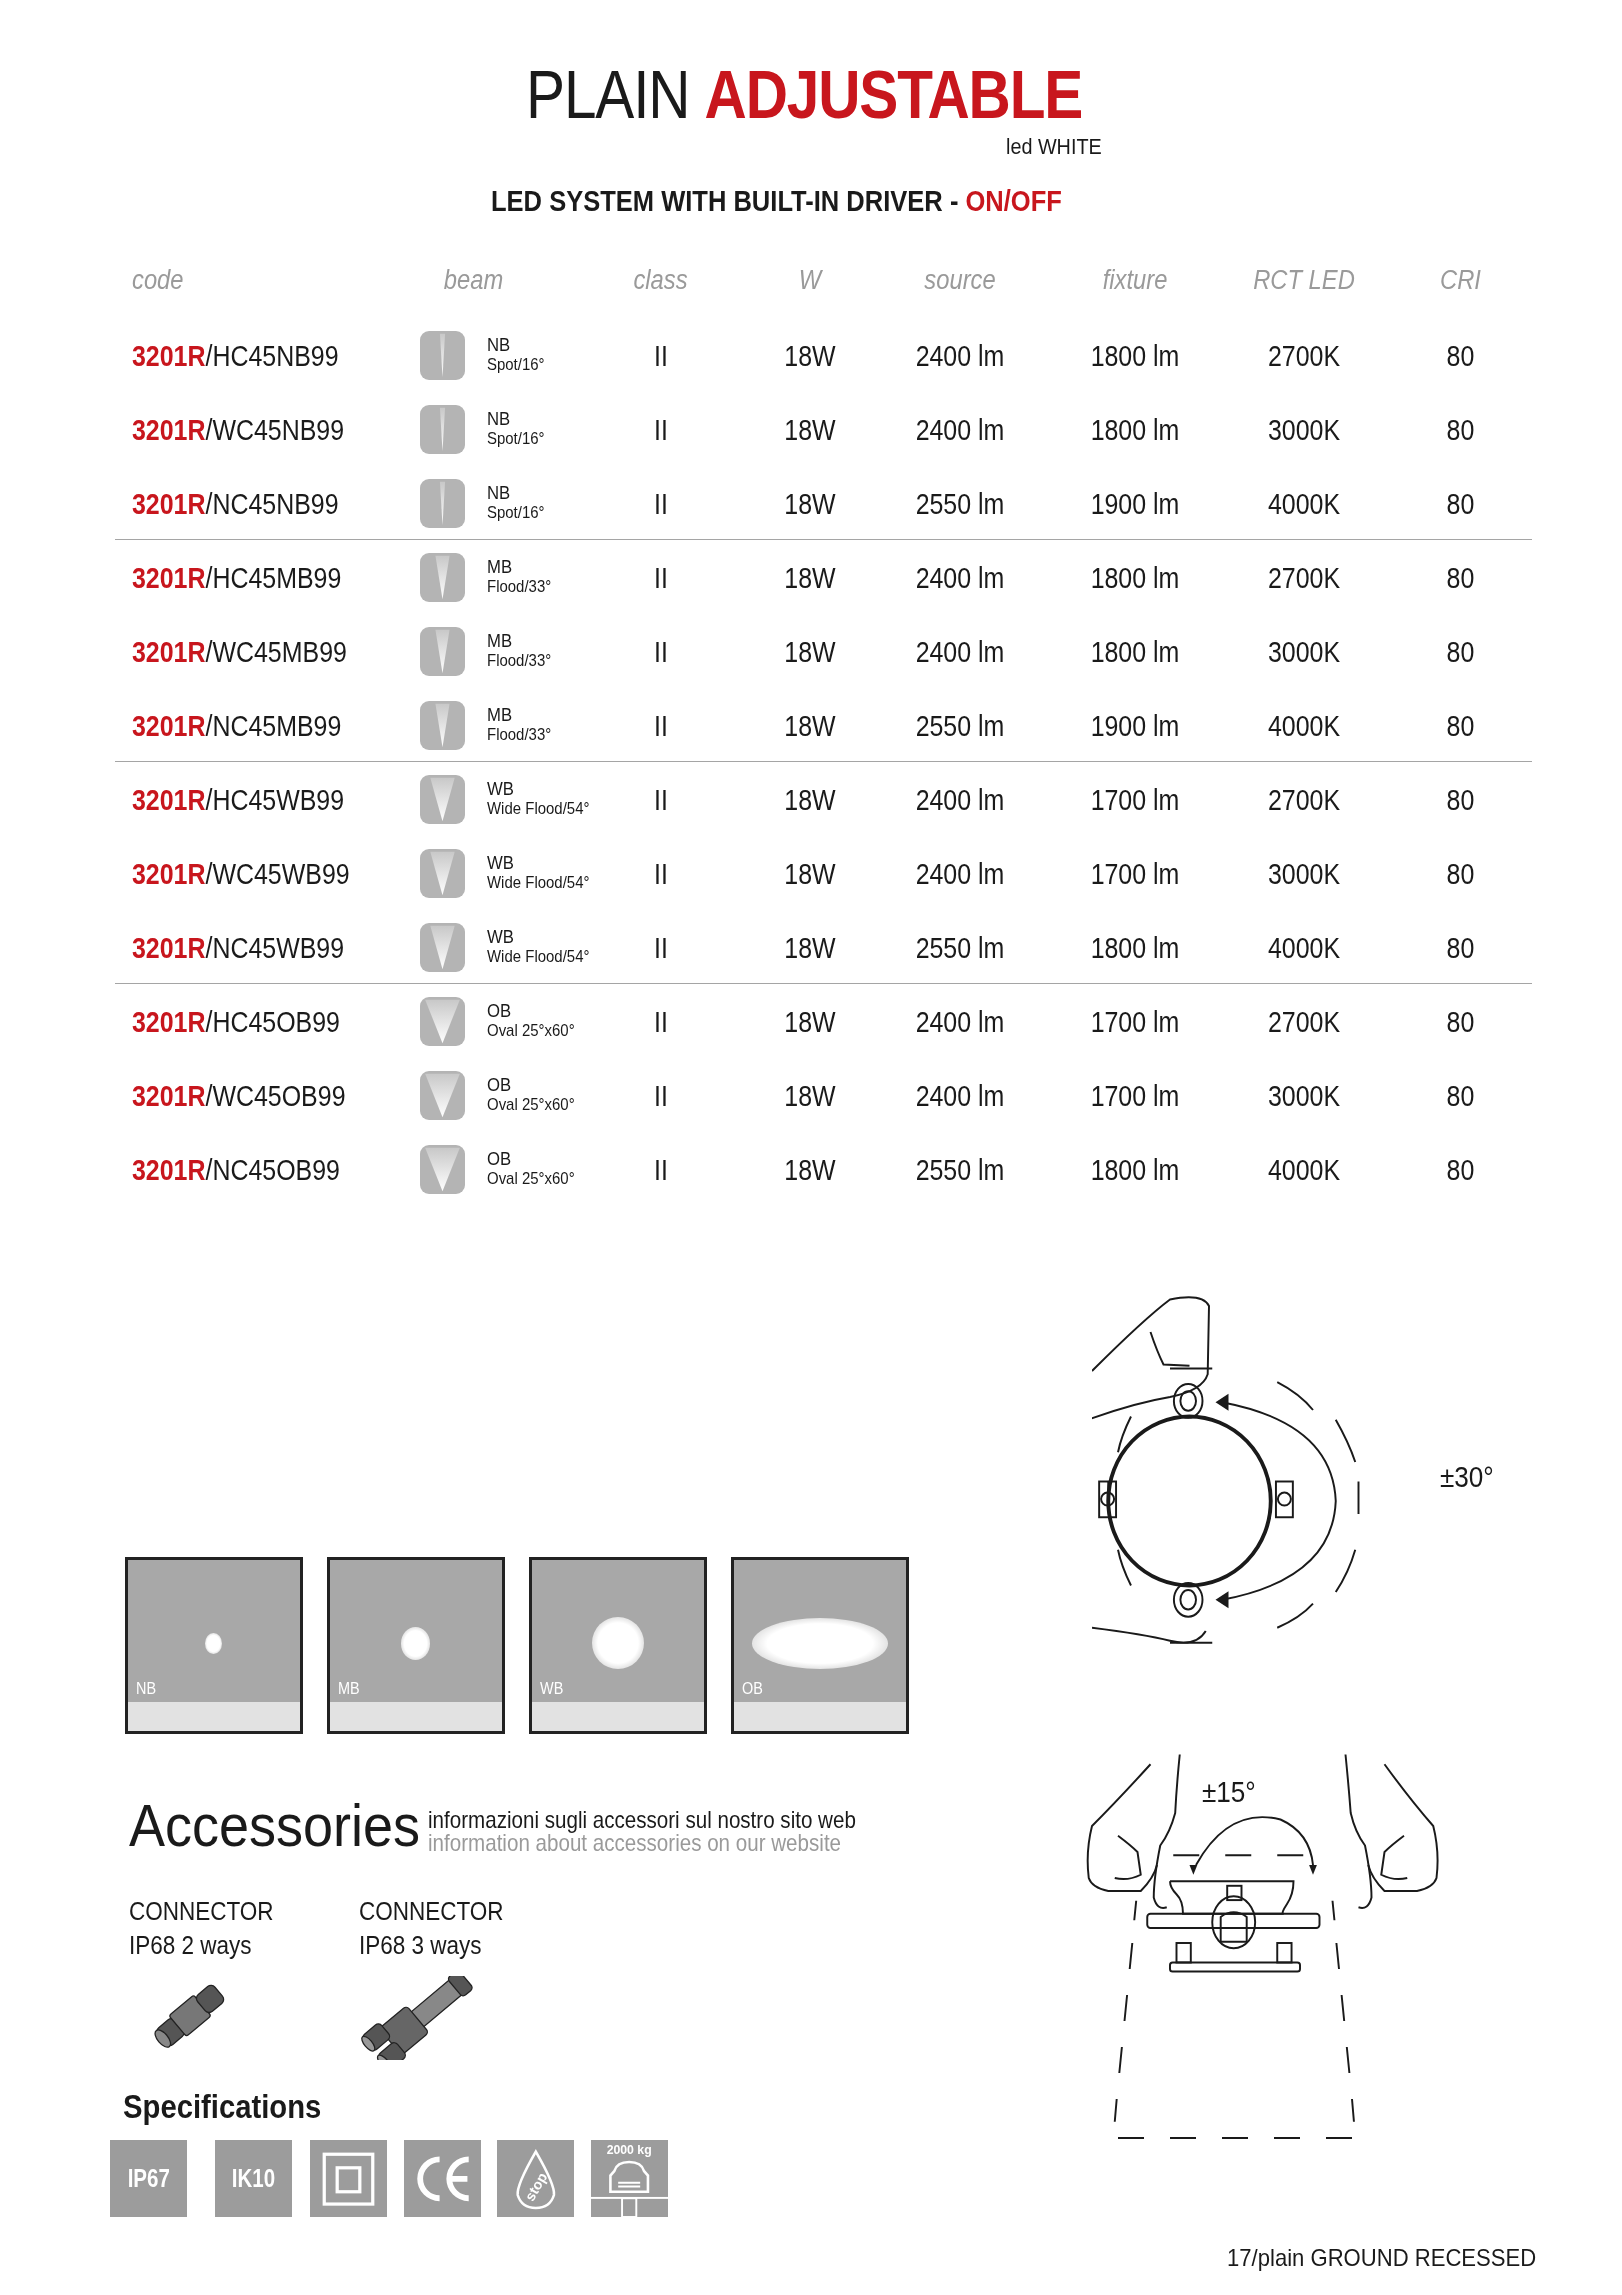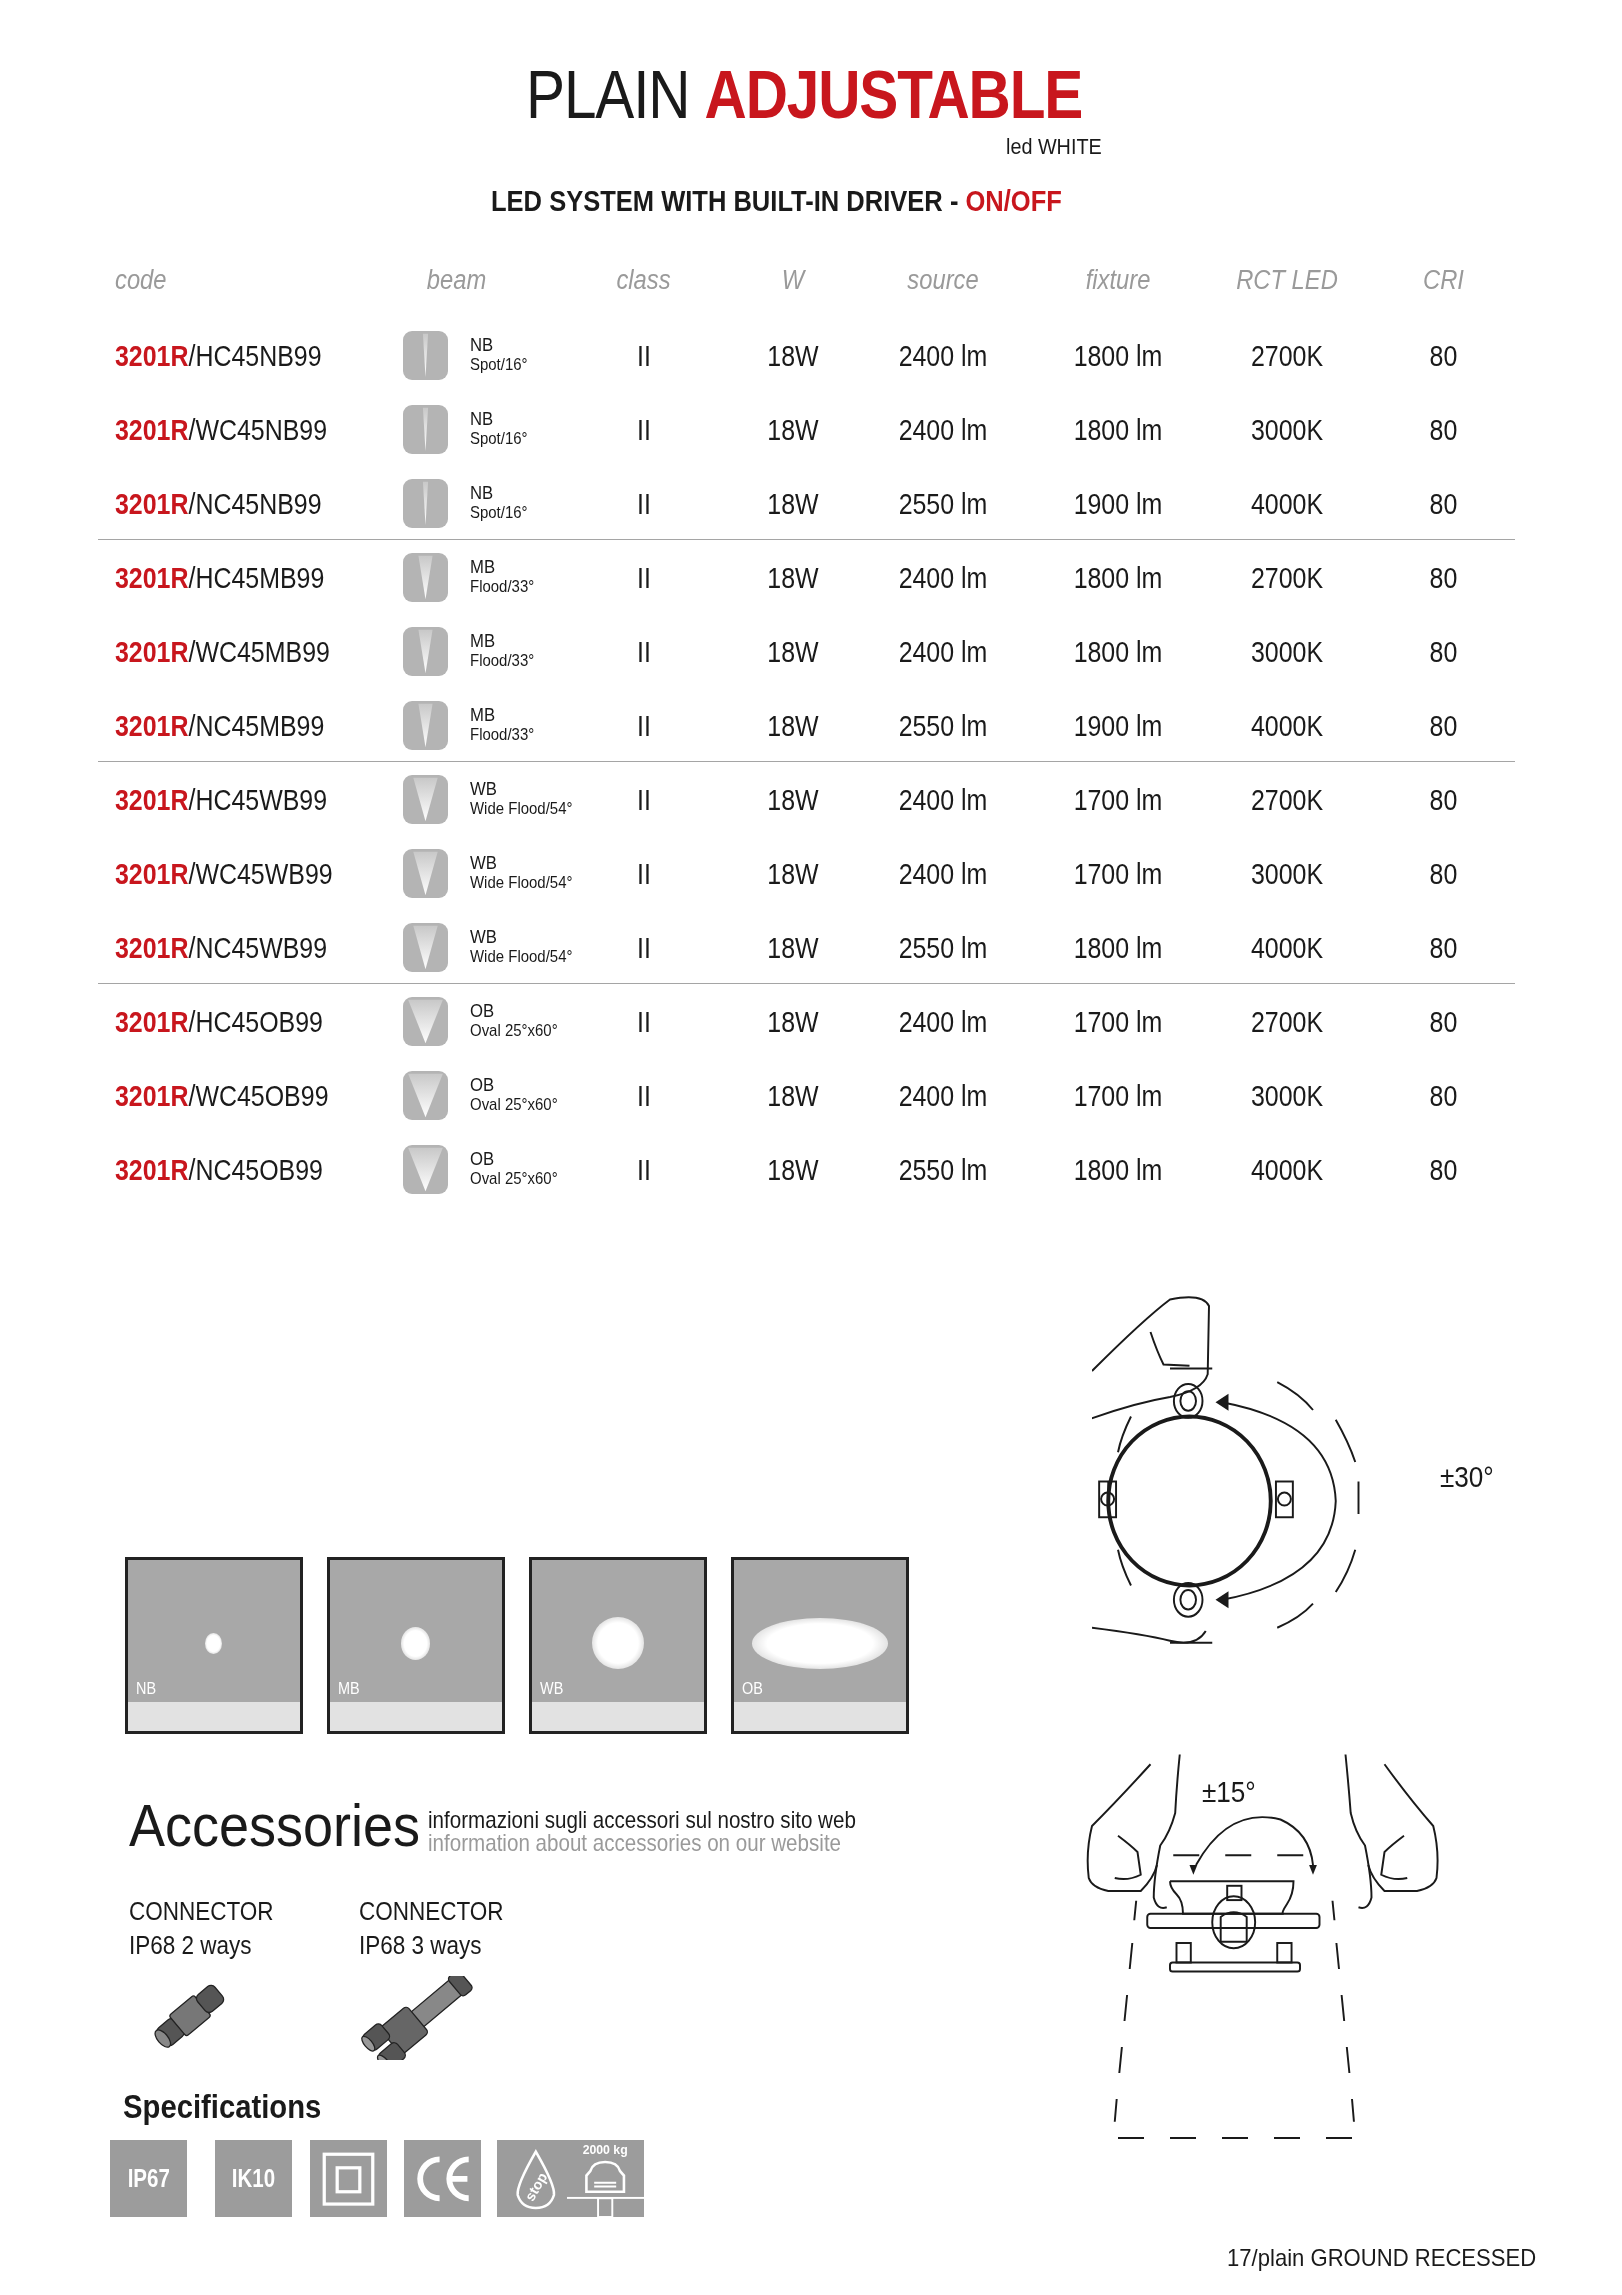--- a/index.html
+++ b/index.html
@@ -6,21 +6,21 @@
   html, body { width: 1623px; height: 2295px; background: #ffffff; }
   body { position: relative; font-family: "Liberation Sans", "DejaVu Sans", sans-serif; color: #1a1a1a; overflow: hidden; }
 
   .title { position: absolute; left: 526px; top: 60px; font-size: 68px; line-height: 1; letter-spacing: -1.3px; white-space: nowrap; transform: scaleX(0.86); transform-origin: left top; }
   .title .t-light { font-weight: 300; color: #1a1a1a; }
   .title .t-bold { font-weight: 700; color: #c8161d; }
   .subtitle-small { position: absolute; left: 1006px; top: 134px; font-size: 22px; color: #1a1a1a; transform: scaleX(0.9); transform-origin: left top; }
   .system-line { position: absolute; left: 491px; top: 185px; font-size: 29px; font-weight: 700; color: #1a1a1a; white-space: nowrap; transform: scaleX(0.88); transform-origin: left top; }
   .system-line .accent { color: #c8161d; }
 
-  .table { position: absolute; left: 98px; top: 260px; width: 1417px; }
+  .table { position: absolute; left: 115px; top: 260px; width: 1417px; }
   .thead { position: relative; height: 58px; }
   .th { position: absolute; top: 5.2px; font-size: 27px; font-style: italic; color: #9a9a9a; transform: scaleX(0.88); transform-origin: center top; white-space: nowrap; }
   .row { position: relative; height: 74px; }
   .row.group-end { border-bottom: 1.9px solid #a5a5a5; }
   .cell { position: absolute; top: 22px; font-size: 29px; color: #1a1a1a; white-space: nowrap; transform: scaleX(0.86); transform-origin: center top; }
   .code { left: 17px; transform-origin: left top; }
   .code .code-prefix { color: #c8161d; font-weight: 700; }
   .beam-icon { position: absolute; left: 305px; top: 13px; width: 45px; height: 49px; border-radius: 9px; background: #b4b4b4; overflow: hidden; }
   .beam-icon svg { width: 100%; height: 100%; display: block; }
   .beam-text { position: absolute; left: 372px; top: 17px; line-height: 1; transform: scaleX(0.88); transform-origin: left top; }
@@ -517,21 +517,21 @@
       <path d="M 55 30 A 30 30 0 0 0 55 90" fill="none" stroke="#fff" stroke-width="9"></path>
       <path d="M 100 30 A 30 30 0 0 0 100 90 M 72 60 L 98 60" fill="none" stroke="#fff" stroke-width="9"></path>
     </svg>
 </div>
 <div class="spec-badge" style="left:497px;">
   <svg viewBox="0 0 119 119">
       <path d="M 60 18 Q 30 70 32 85 Q 38 105 60 105 Q 82 105 88 85 Q 90 70 60 18 Z" fill="none" stroke="#fff" stroke-width="4"></path>
       <text x="60" y="80" fill="#fff" font-size="22" font-weight="700" text-anchor="middle" transform="rotate(-60 60 72)" font-family="Liberation Sans, sans-serif">stop</text>
     </svg>
 </div>
-<div class="spec-badge" style="left:567px;">
+<div class="spec-badge" style="left:591px;">
   <svg viewBox="0 0 119 119">
     <text x="59" y="22" fill="#fff" font-size="19" font-weight="700" text-anchor="middle" font-family="Liberation Sans, sans-serif">2000 kg</text>
     <path d="M 36 48 Q 40 34 59 34 Q 78 34 82 48 L 88 55 L 88 80 L 30 80 L 30 55 Z" fill="none" stroke="#fff" stroke-width="4"></path>
     <path d="M 42 66 L 76 66 M 42 72 L 76 72" stroke="#fff" stroke-width="3"></path>
     <rect x="0" y="88" width="119" height="3" fill="#fff"></rect>
     <rect x="48" y="90" width="22" height="29" fill="none" stroke="#fff" stroke-width="3"></rect>
   </svg>
 </div>
 
 <div class="footer">17/plain GROUND RECESSED</div>

